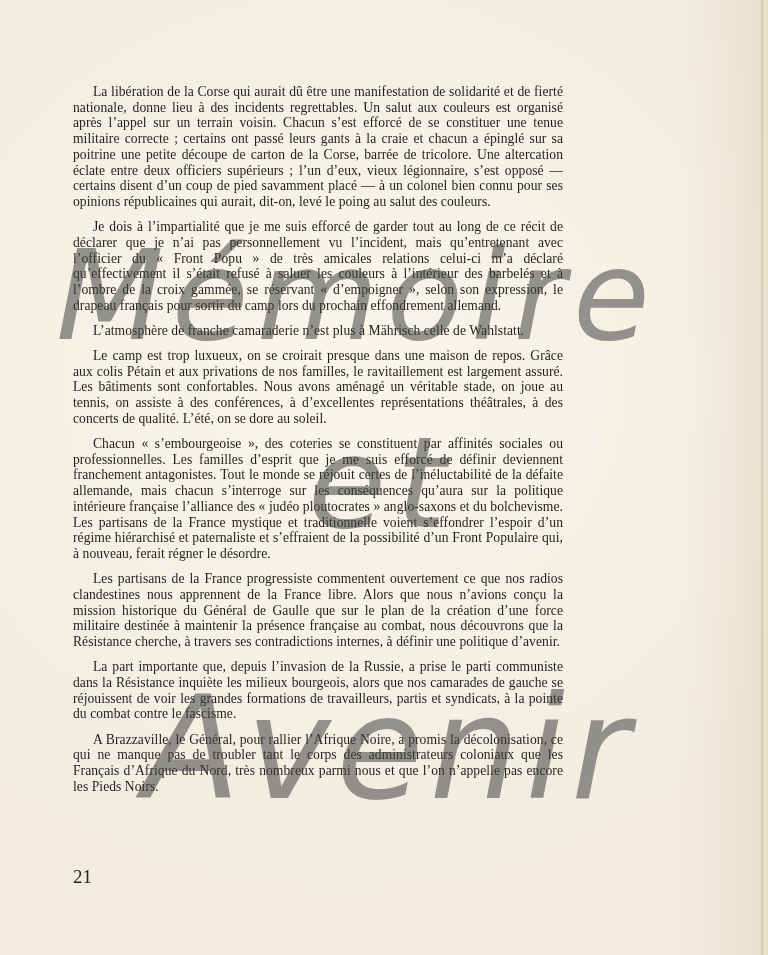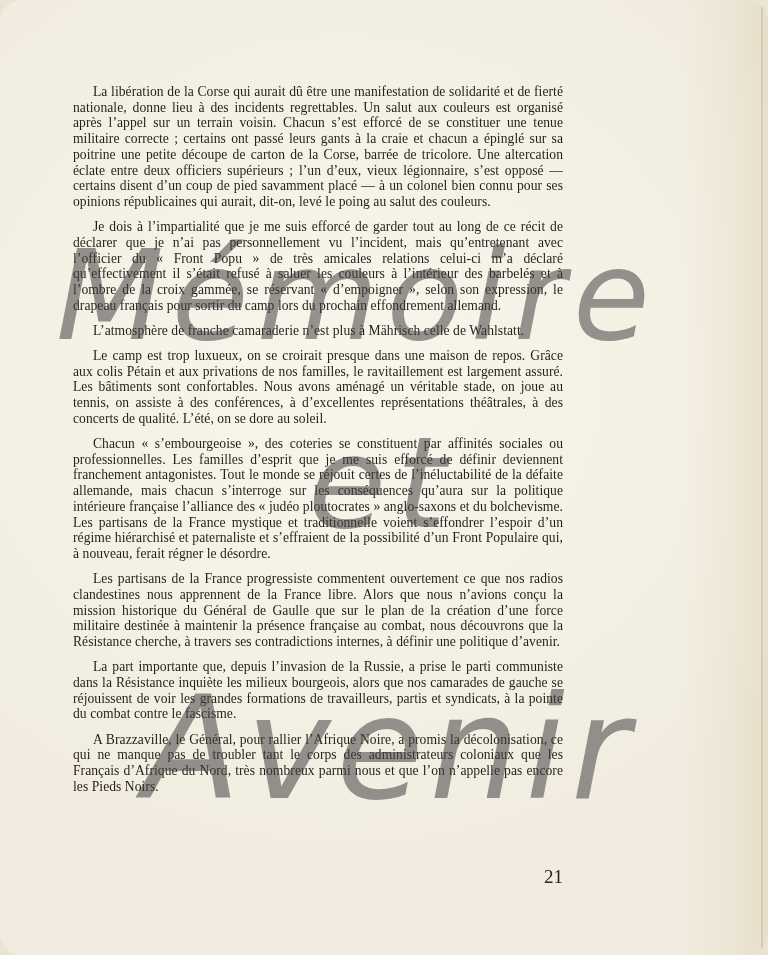--- a/index.html
+++ b/index.html
@@ -11,21 +11,20 @@
     overflow: hidden;
   }
   .page {
     position: absolute;
     inset: 0;
     background:
       radial-gradient(ellipse 120% 90% at 45% 40%, rgba(255,253,245,0.55) 0%, rgba(255,253,245,0) 60%),
       #f1ecdf;
     font-family: "Liberation Serif", serif;
     overflow: hidden;
-    border-radius: 22px;
   }
   
   .edge-right {
     position: absolute;
     top: 0; bottom: 0; right: 0;
     width: 85px;
     background: linear-gradient(90deg,
       rgba(206,188,148,0) 0%,
       rgba(206,188,148,0.12) 55%,
       rgba(196,175,128,0.22) 100%);
@@ -50,21 +49,21 @@
   }
   .text-column p {
     margin: 0 0 9.5px 0;
     text-indent: 20px;
   }
   .page-number {
     position: absolute;
     left: 73px;
     top: 866px;
     width: 490px;
-    text-align: right;
+    text-align: left;
     color: #262420;
     font-size: 19px;
     line-height: 22px;
     font-family: "Liberation Serif", serif;
   }
   .watermark {
     position: absolute;
     inset: 0;
     pointer-events: none;
   }

